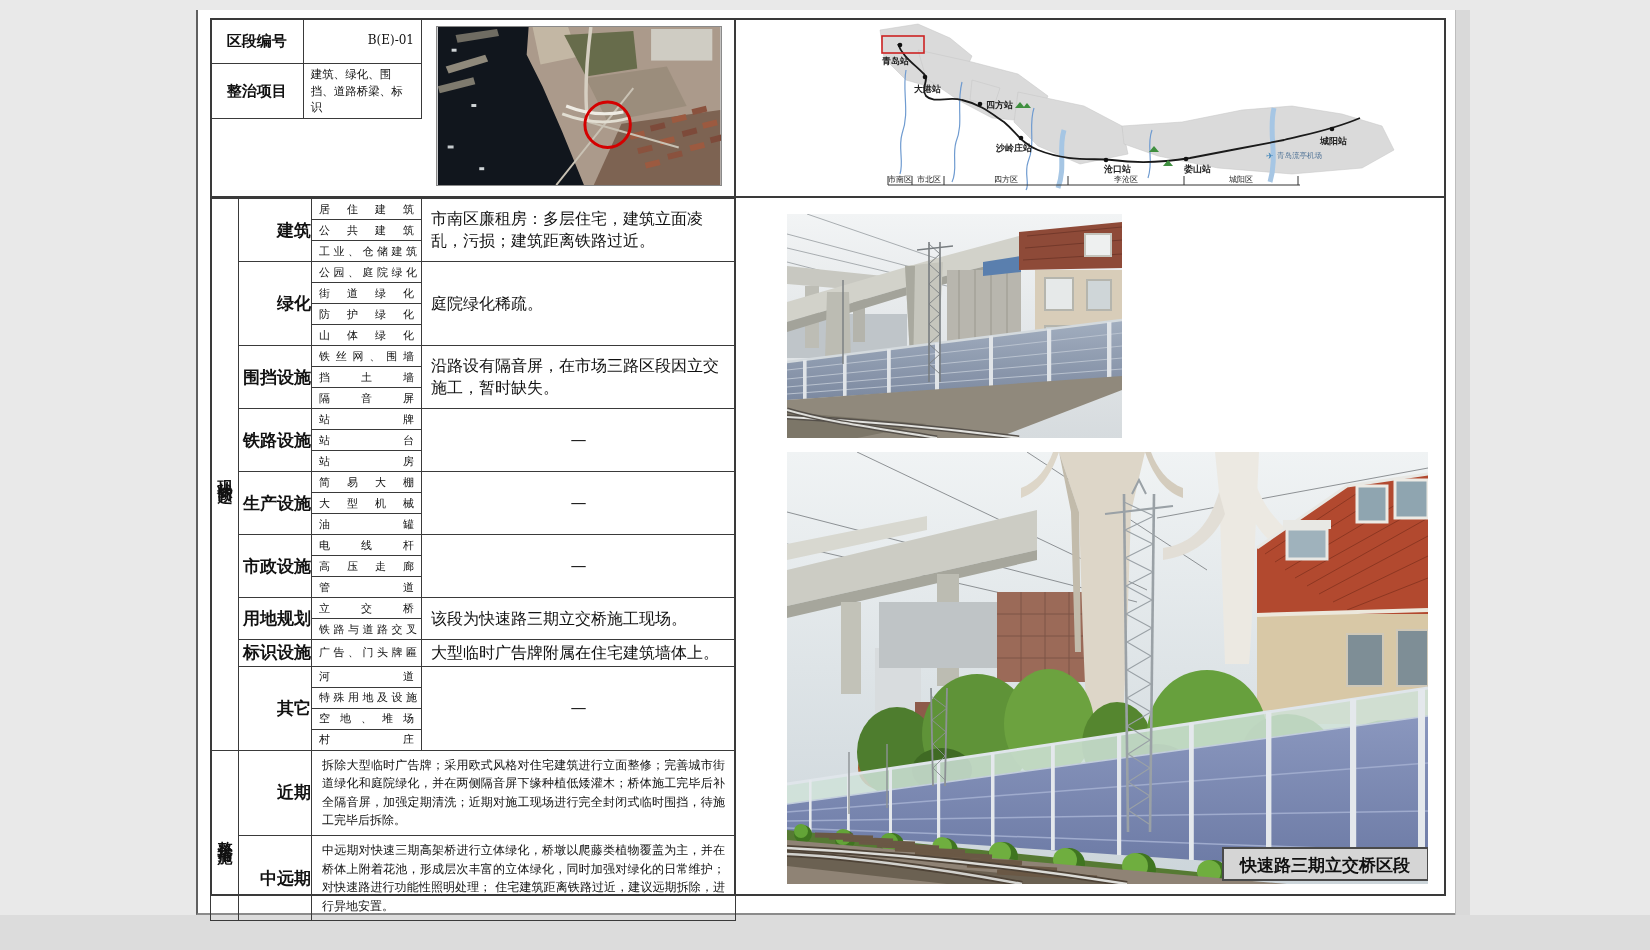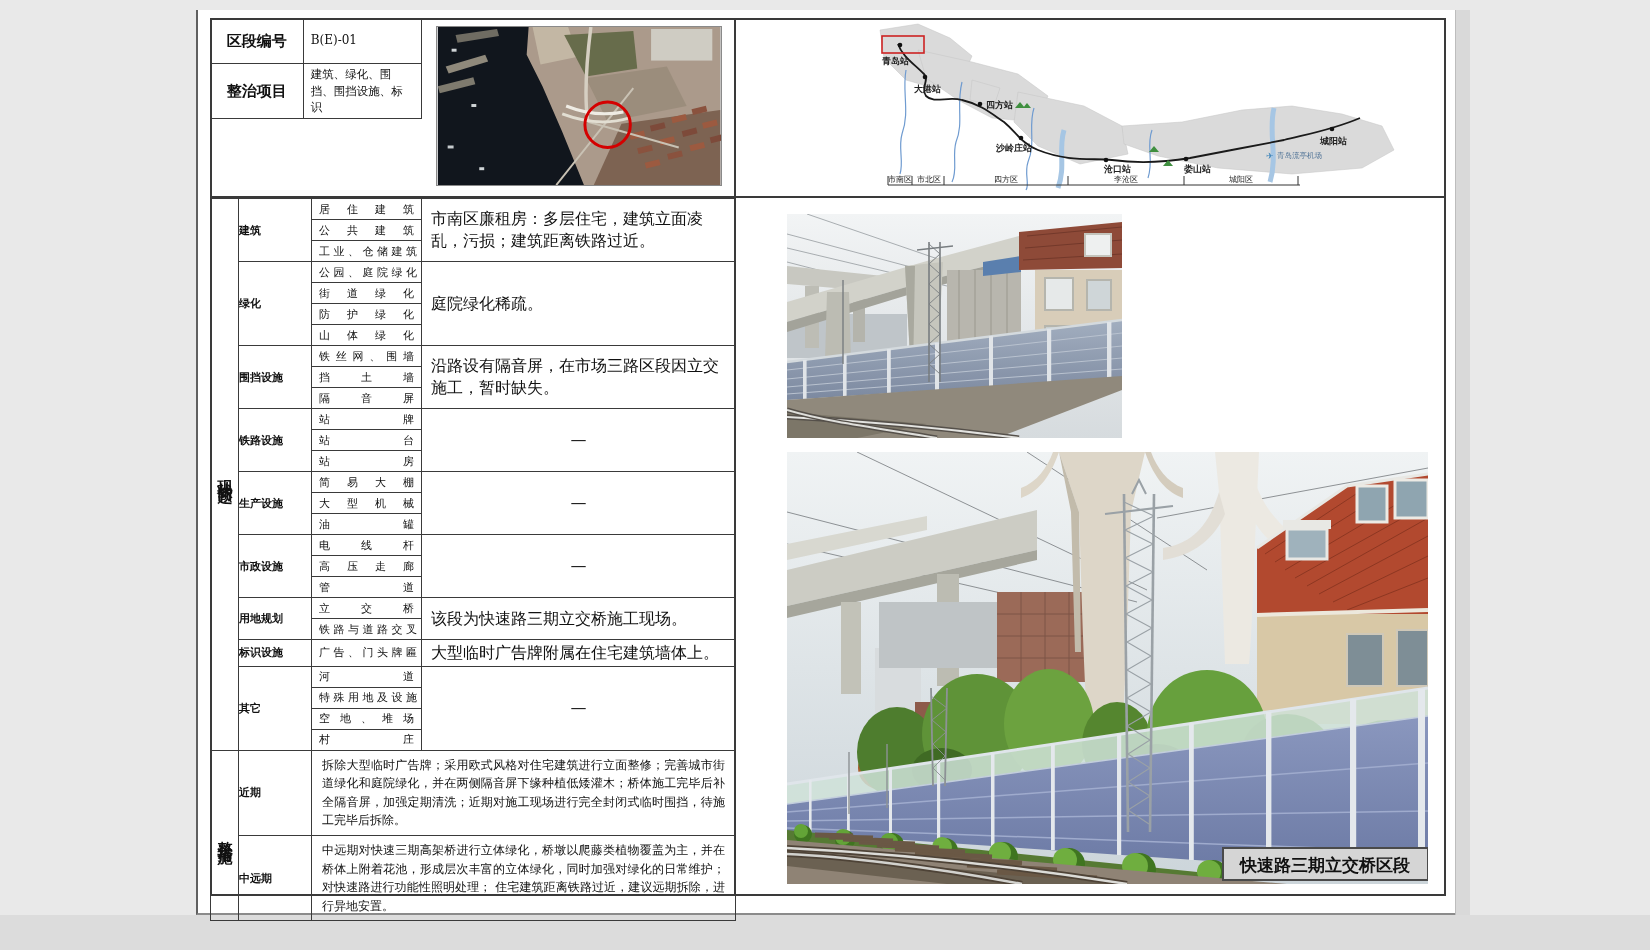--- a/index.html
+++ b/index.html
@@ -15,29 +15,29 @@
   .vdiv{left:734px;top:18px;width:2px;height:878px;background:#3a3a3a}
   .hdiv{left:210px;top:196px;width:1236px;height:2px;background:#3a3a3a}
 
   table{border-collapse:collapse;table-layout:fixed}
   td{border:1px solid #3a3a3a;overflow:hidden}
 
   .info{left:210px;top:18px;width:212px}
   .info tr{height:45px}
   .info .lbl{width:87px;text-align:center;font-weight:bold;font-size:15px}
   .info .val{width:111px;font-size:11.5px;line-height:1.45;padding:2px 7px}
-  .info .val.serif{font-family:"DejaVu Serif",serif;text-align:left;font-size:12px}
+  .info .val.serif{font-family:"DejaVu Serif",serif;text-align:right;font-size:12px}
 
   .main{left:210px;top:198px;width:525px}
   .main tr{height:21px}
   .main tr.r-near{height:78px}
   .main tr.r-mid{height:69px}
   .vert{text-align:center;vertical-align:middle}
   .vert span{writing-mode:vertical-rl;text-orientation:upright;font-weight:bold;font-size:15px;letter-spacing:3px}
-  .cat{text-align:left;font-weight:bold;font-size:11px}
+  .cat{text-align:right;font-weight:bold;font-size:17px}
   .sub{font-size:11px;padding:0 7px}
   .sub span{display:block;text-align:justify;text-align-last:justify;white-space:nowrap}
   .note{font-size:16px;line-height:1.35;padding:2px 9px}
   .note.c{text-align:center;color:#222}
   .mtext{font-size:12px;line-height:1.55;padding:5px 10px;vertical-align:top;text-align:justify}
 
   .sat{left:436px;top:26px;border:1px solid #8a8a8a}
   .mapsvg{left:822px;top:22px}
   .photo1{left:787px;top:214px}
   .photo2{left:787px;top:452px}
@@ -54,21 +54,21 @@
 <div class="abs hdiv"></div>
 
 <table class="abs info">
   <tbody>
       <tr>
     <td class="lbl">区段编号</td>
     <td class="val serif">B(E)-01</td>
   </tr>
   <tr>
     <td class="lbl">整治项目</td>
-    <td class="val">建筑、绿化、围挡、围挡设施、标识</td>
+    <td class="val">建筑、绿化、围挡、道路桥梁、标识</td>
   </tr>
 </tbody>
   </table>
 
 <svg class="abs sat" width="286" height="160" viewBox="0 0 286 160">
   <rect width="286" height="160" fill="#11161d"></rect>
   <g>
     <polygon points="8,40 48,28 51,35 11,47" fill="#8f897b"></polygon>
     <polygon points="0,60 36,51 38,58 2,67" fill="#7e7a6e"></polygon>
     <polygon points="18,8 60,2 62,9 20,16" fill="#6f6c62"></polygon>

